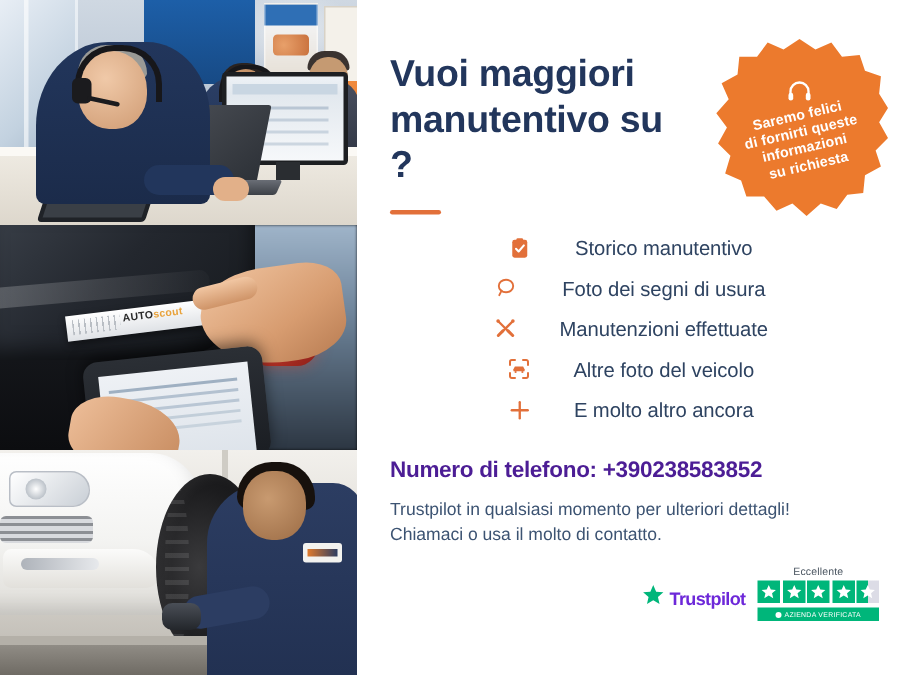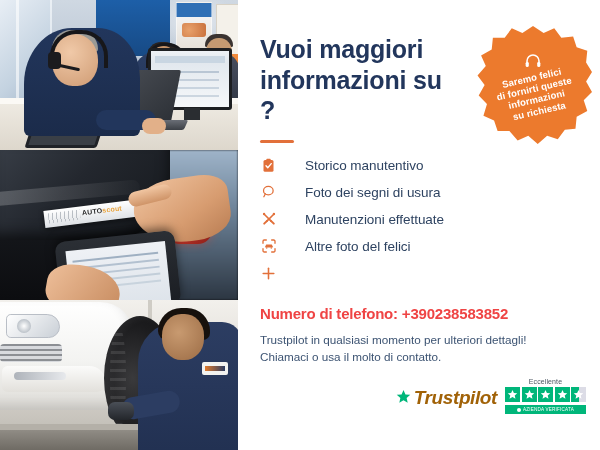--- a/index.html
+++ b/index.html
@@ -452,20 +452,21 @@
     list-style: none;
     margin: 13px 0 0 0;
     padding: 0;
   }
   .feature {
     display: flex;
     align-items: center;
     gap: 28px;
     margin-bottom: 8px;
     min-height: 19px;
+    justify-content: center;
   }
   .feature-icon {
     flex: 0 0 17px;
     width: 17px;
     height: 17px;
     color: #e2703a;
     display: flex;
     align-items: center;
     justify-content: center;
   }
@@ -473,21 +474,21 @@
     font-size: 13.5px;
     color: #2e4361;
     letter-spacing: -.05px;
   }
 
   
   .phone-line {
     margin-top: 22px;
     font-size: 15px;
     font-weight: 700;
-    color: #ef4444;
+    color: #4c1d95;
     letter-spacing: -.2px;
   }
   .contact-text {
     margin-top: 9px;
     font-size: 11.7px;
     line-height: 1.5;
     color: #3c5372;
   }
 
   
@@ -499,25 +500,24 @@
     align-items: flex-end;
     gap: 8px;
   }
   .tp-brand {
     display: flex;
     align-items: center;
     gap: 3px;
     padding-bottom: 5px;
   }
   .tp-wordmark {
-    font-size: 19px;
+    font-size: 12px;
     font-weight: 700;
-    color: #a16207;
+    color: #6d28d9;
     letter-spacing: -.4px;
-    font-style: italic;
   }
   .tp-right { text-align: center; }
   .tp-rating-label {
     font-size: 7px;
     color: #4a5560;
     letter-spacing: .1px;
     margin-bottom: 2px;
   }
   .tp-stars { display: flex; gap: 1.5px; }
   .tp-star-box {
@@ -619,21 +619,21 @@
       <div class="wh-mech-arm"></div>
       <div class="wh-glove"></div>
       <div class="wh-mech-hair"></div>
       <div class="wh-mech-head"></div>
     </div>
 
   </div>
 
   <div class="panel">
 
-    <h1 class="headline">Vuoi maggiori informazioni su ?</h1>
+    <h1 class="headline">Vuoi maggiori manutentivo su ?</h1>
     <div class="divider"></div>
 
     <div class="badge">
       <div class="badge-bg"></div>
       <span class="badge-icon">
         <svg viewBox="0 0 24 24" width="18" height="18" fill="none" stroke="#ffffff" stroke-width="2.1" stroke-linecap="round">
           <path d="M4 13v-1a8 8 0 0 1 16 0v1"></path>
           <rect x="2.2" y="13" width="4.2" height="7" rx="2.1" fill="#ffffff" stroke="none"></rect>
           <rect x="17.6" y="13" width="4.2" height="7" rx="2.1" fill="#ffffff" stroke="none"></rect>
         </svg>
@@ -688,30 +688,31 @@
           <svg viewBox="0 0 24 24" width="16" height="16" fill="none" stroke="#e2703a" stroke-width="2" stroke-linecap="round">
             <path d="M3 8V4.8A1.8 1.8 0 0 1 4.8 3H8"></path>
             <path d="M21 8V4.8A1.8 1.8 0 0 0 19.2 3H16"></path>
             <path d="M3 16v3.2A1.8 1.8 0 0 0 4.8 21H8"></path>
             <path d="M21 16v3.2A1.8 1.8 0 0 1 19.2 21H16"></path>
             <path d="M6.4 14.2h11.2v-2l-1.5-2.6H7.9L6.4 12.2z" fill="#e2703a" stroke="none"></path>
             <circle cx="8.6" cy="15" r="1.1" fill="#e2703a" stroke="none"></circle>
             <circle cx="15.4" cy="15" r="1.1" fill="#e2703a" stroke="none"></circle>
           </svg>
         </span>
-        <span class="feature-label">Altre foto del felici</span>
+        <span class="feature-label">Altre foto del veicolo</span>
       </li>
 
       <li class="feature">
         <span class="feature-icon">
           <svg viewBox="0 0 24 24" width="17" height="17" fill="none" stroke="#e2703a" stroke-width="2.2" stroke-linecap="round">
             <path d="M12 4.5v15"></path>
               <path d="M4.5 12h15"></path>
           </svg>
         </span>
+        <span class="feature-label">E molto altro ancora</span>
       </li>
 
     </ul>
 
     <div class="phone-line">Numero di telefono: +390238583852</div>
 
     <div class="contact-text">
       <div>Trustpilot in qualsiasi momento per ulteriori dettagli!</div>
       <div>Chiamaci o usa il molto di contatto.</div>
     </div>

